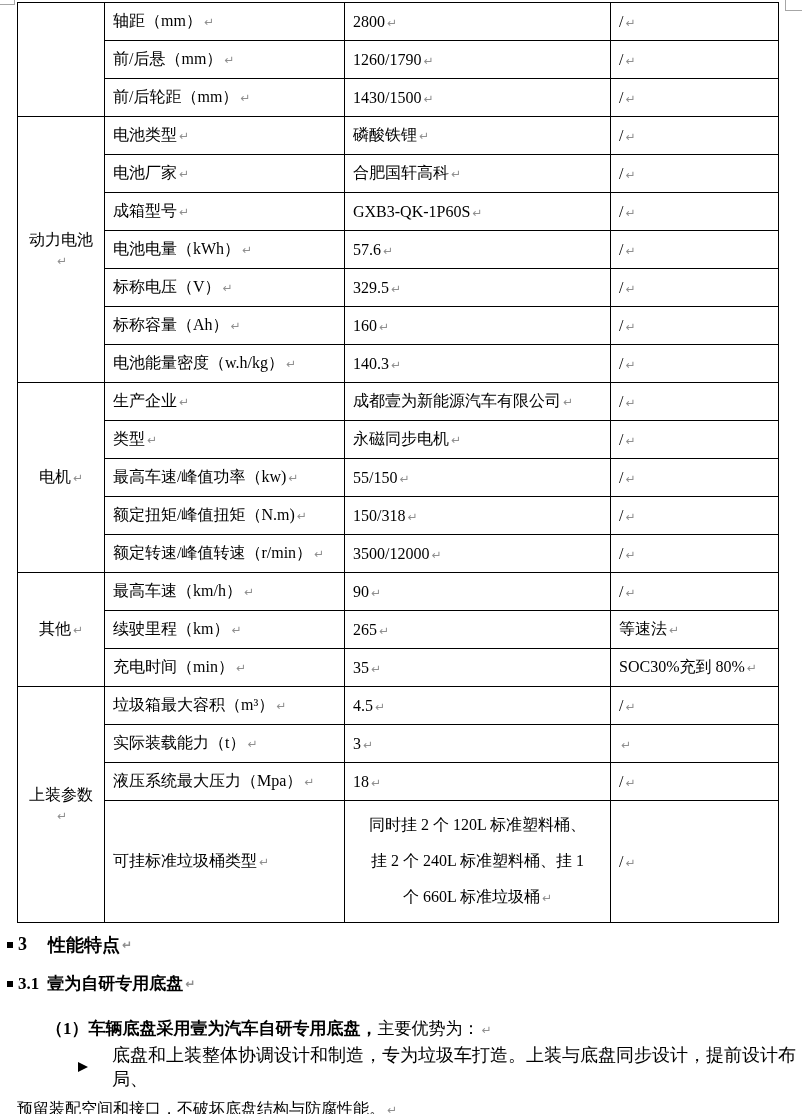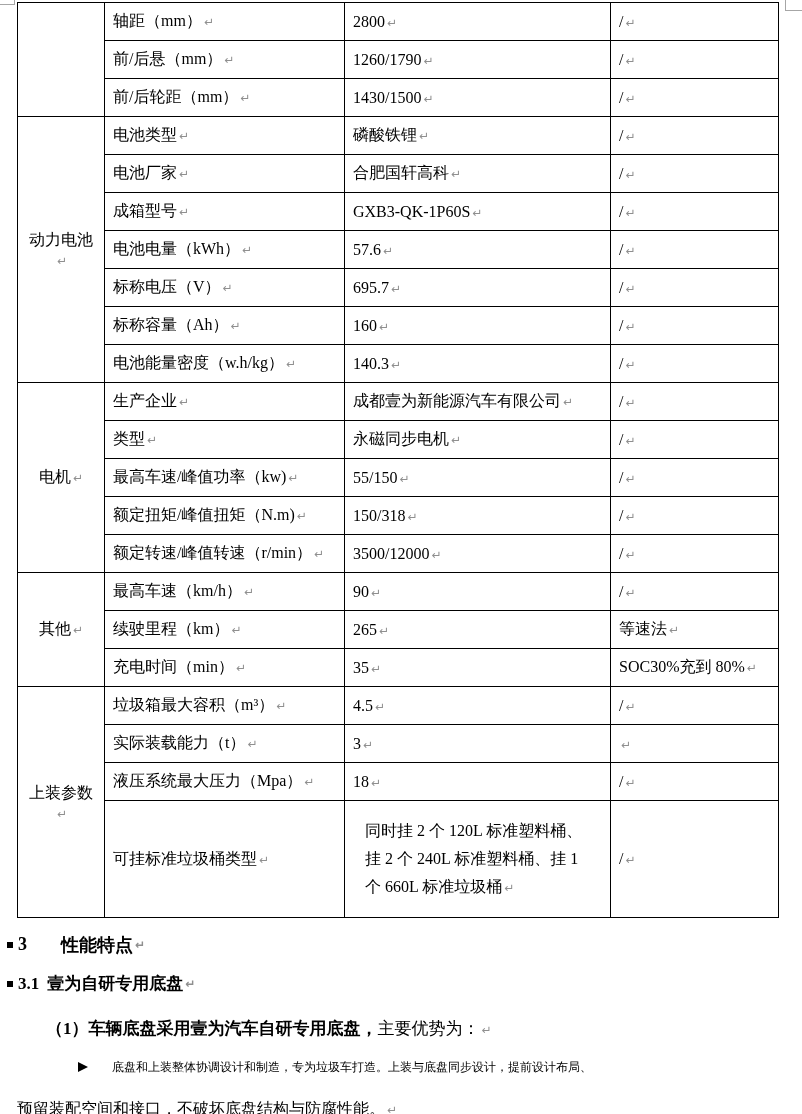--- a/index.html
+++ b/index.html
@@ -14,34 +14,34 @@
            border-left:1px solid #a6a6a6;border-bottom:1px solid #a6a6a6;}
 
   
   table.spec{position:absolute;left:17px;top:2px;width:761px;
              border-collapse:collapse;table-layout:fixed;}
   table.spec td{border:1px solid #000;font-size:16px;padding:0 8px;
                 vertical-align:middle;overflow:hidden;}
   table.spec tr{height:38px;}
   table.spec tr.tall{height:117px;}
   td.gcell{text-align:center;padding:0 2px;}
-  td.vcell.multiline{line-height:28px;padding:6px 20px;}
+  td.vcell.multiline{line-height:36px;padding:6px 20px;text-align:center;}
   .mark{color:#8f8f8f;font-family:"DejaVu Sans",sans-serif;font-size:12px;margin-left:2px;}
 
   
   .content{position:absolute;left:0;top:930px;width:802px;}
   .h1,.h2{font-weight:bold;display:flex;align-items:center;padding-left:7px;}
   .h1{font-size:18px;margin-top:3px;height:23px;}
   .h2{font-size:17px;margin-top:16px;height:23px;}
   .sq{display:inline-block;width:6px;height:6px;background:#000;margin-right:5px;flex:0 0 auto;}
-  .h1 .htitle{margin-left:34px;}
+  .h1 .htitle{margin-left:21px;}
   .h2 .htitle{margin-left:8px;text-align:center;}
   .p1{margin-top:22px;padding-left:46px;font-size:17px;height:22px;}
   .p1 .b{font-weight:bold;}
-  .bl1{margin-top:16px;padding-left:78px;font-size:12px;height:24px;display:flex;align-items:center;}
+  .bl1{margin-top:16px;padding-left:78px;font-size:18px;height:24px;display:flex;align-items:center;}
   .arrow{display:inline-block;width:0;height:0;margin-right:24px;flex:0 0 auto;
          border-left:10px solid #000;border-top:5px solid transparent;border-bottom:5px solid transparent;}
   .bl2{margin-top:20px;padding-left:17px;font-size:16px;height:22px;}
 </style>
 </head>
 <body>
 
 <div class="page">
 
   <div class="crop-tl"></div>
@@ -87,21 +87,21 @@
           <td class="vcell"><span>GXB3-QK-1P60S</span><span class="mark">↵</span></td>
           <td class="rcell"><span>/</span><span class="mark">↵</span></td>
         </tr>
         <tr>
           <td class="pcell"><span>电池电量（kWh）</span><span class="mark">↵</span></td>
           <td class="vcell"><span>57.6</span><span class="mark">↵</span></td>
           <td class="rcell"><span>/</span><span class="mark">↵</span></td>
         </tr>
         <tr>
           <td class="pcell"><span>标称电压（V）</span><span class="mark">↵</span></td>
-          <td class="vcell"><span>695.7</span><span class="mark">↵</span></td>
+          <td class="vcell"><span>329.5</span><span class="mark">↵</span></td>
           <td class="rcell"><span>/</span><span class="mark">↵</span></td>
         </tr>
         <tr>
           <td class="pcell"><span>标称容量（Ah）</span><span class="mark">↵</span></td>
           <td class="vcell"><span>160</span><span class="mark">↵</span></td>
           <td class="rcell"><span>/</span><span class="mark">↵</span></td>
         </tr>
         <tr>
           <td class="pcell"><span>电池能量密度（w.h/kg）</span><span class="mark">↵</span></td>
           <td class="vcell"><span>140.3</span><span class="mark">↵</span></td>

